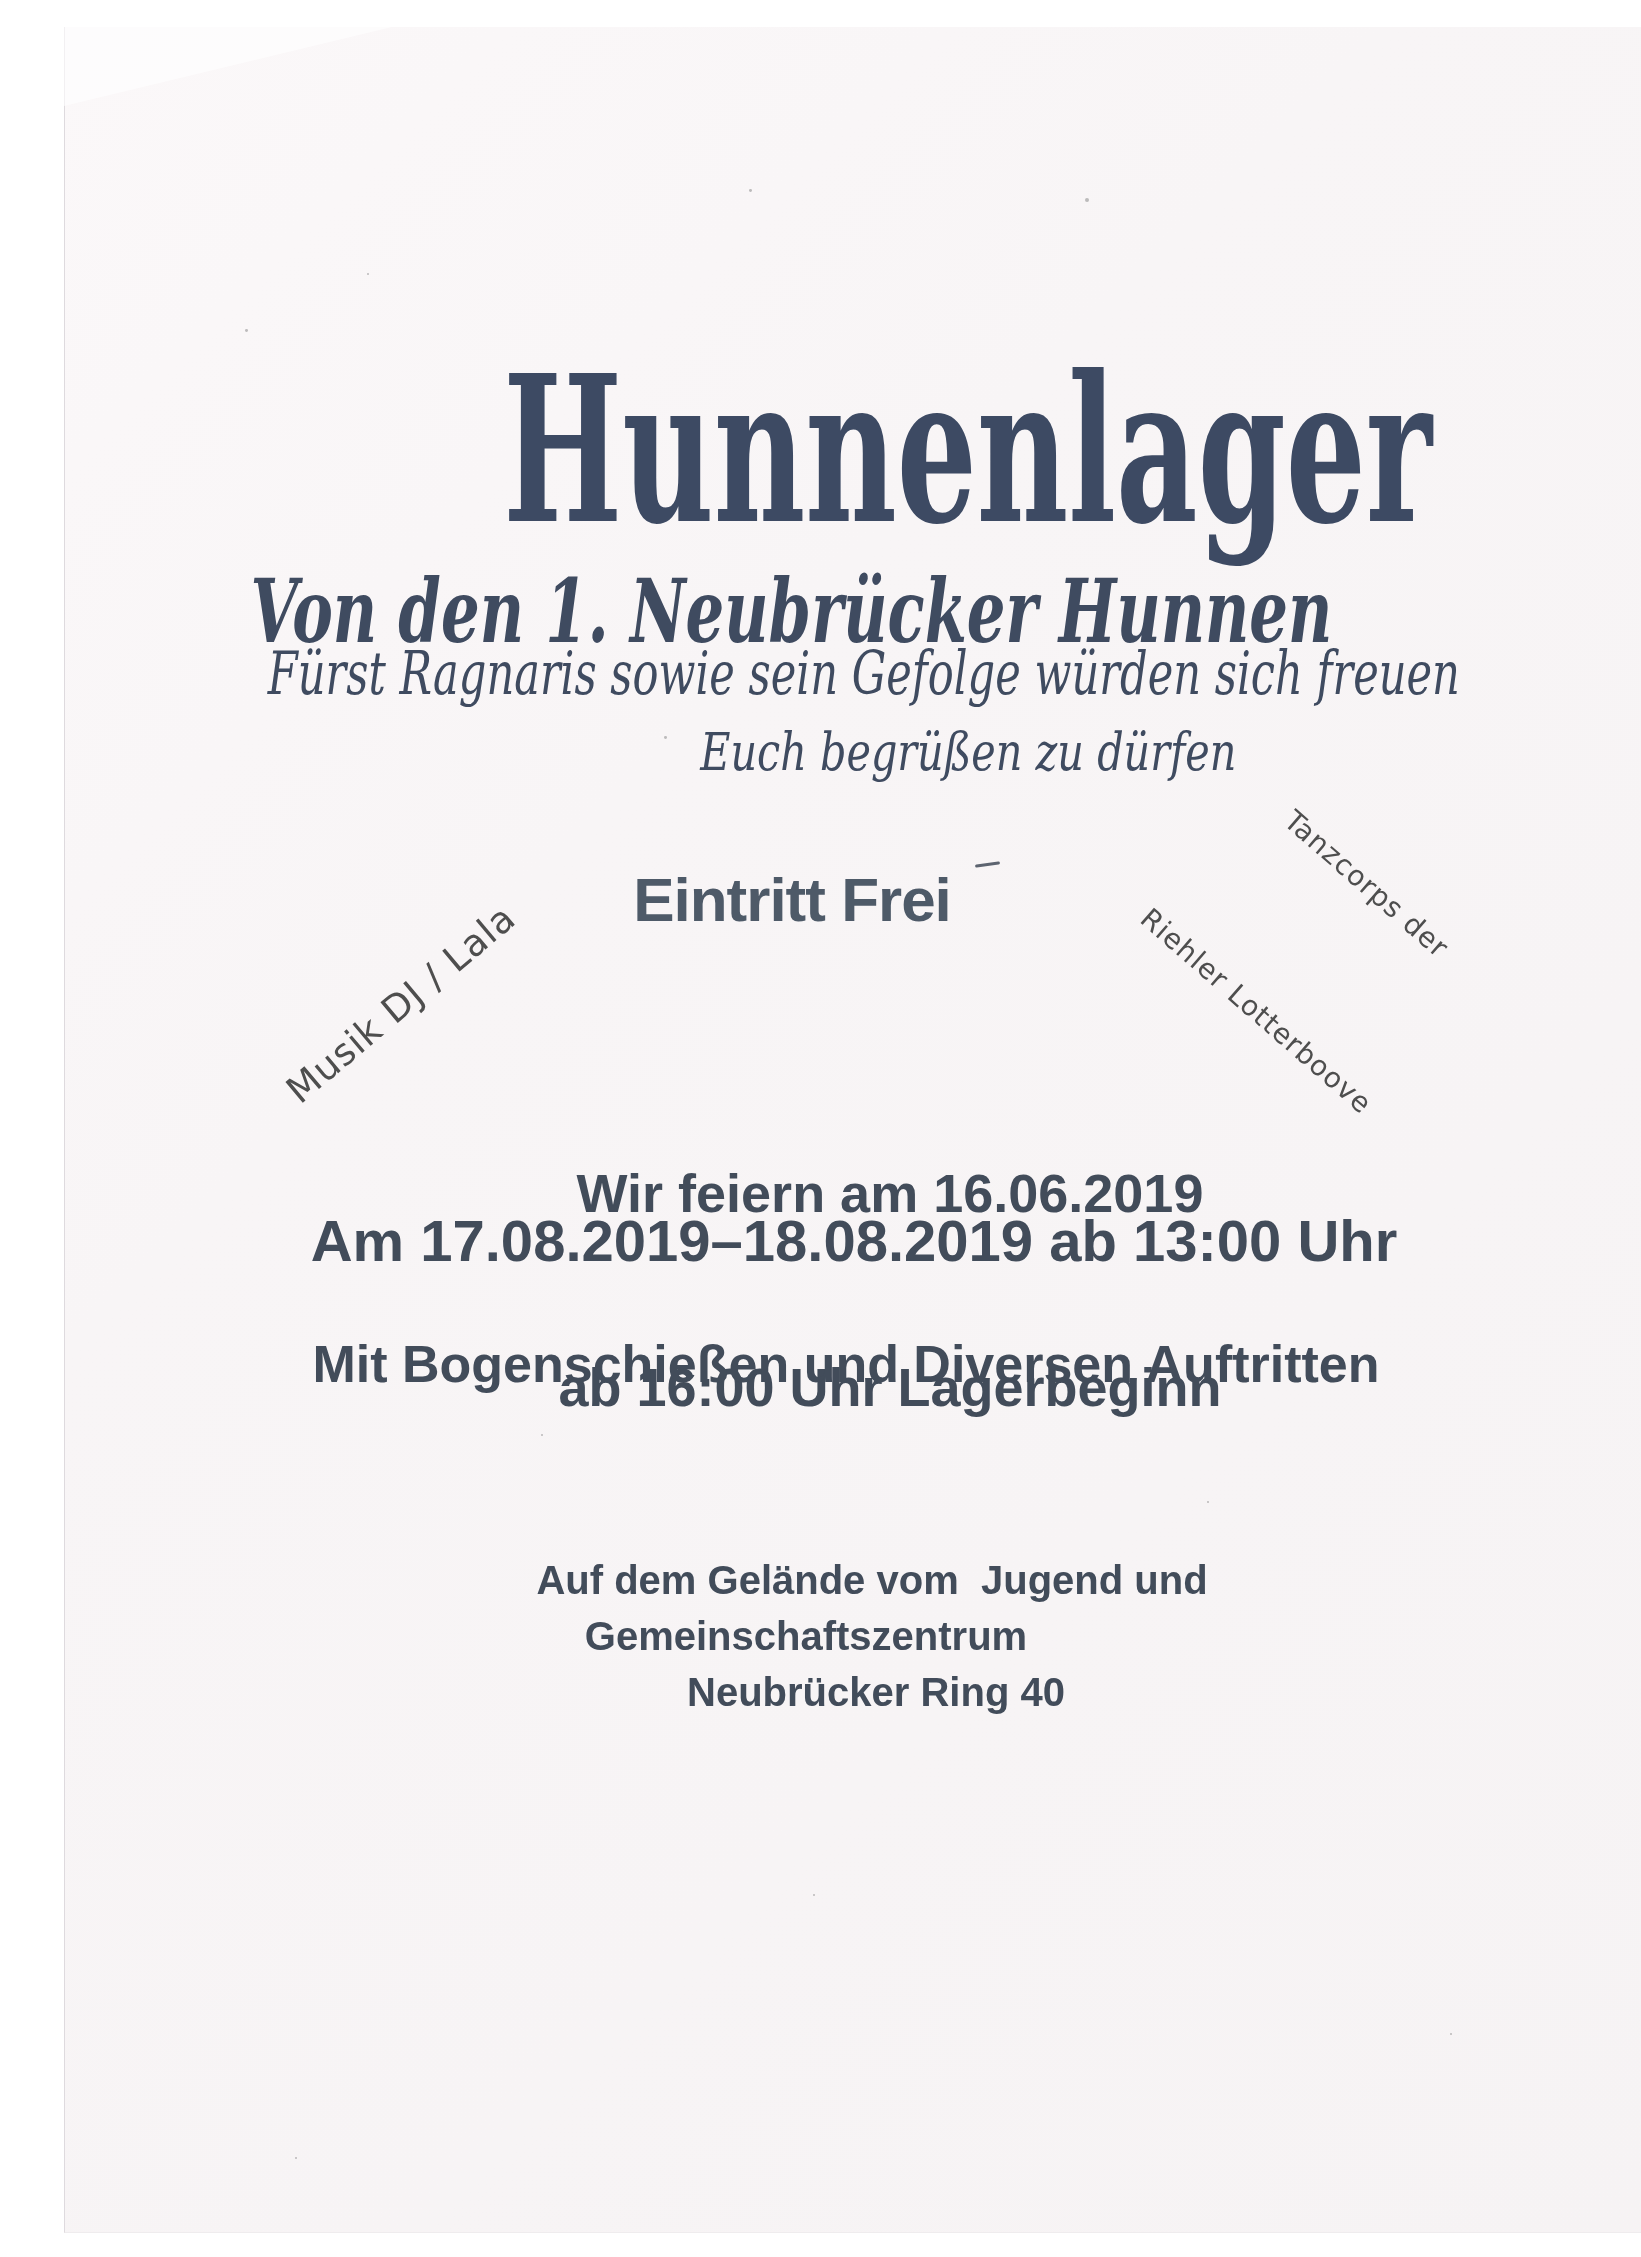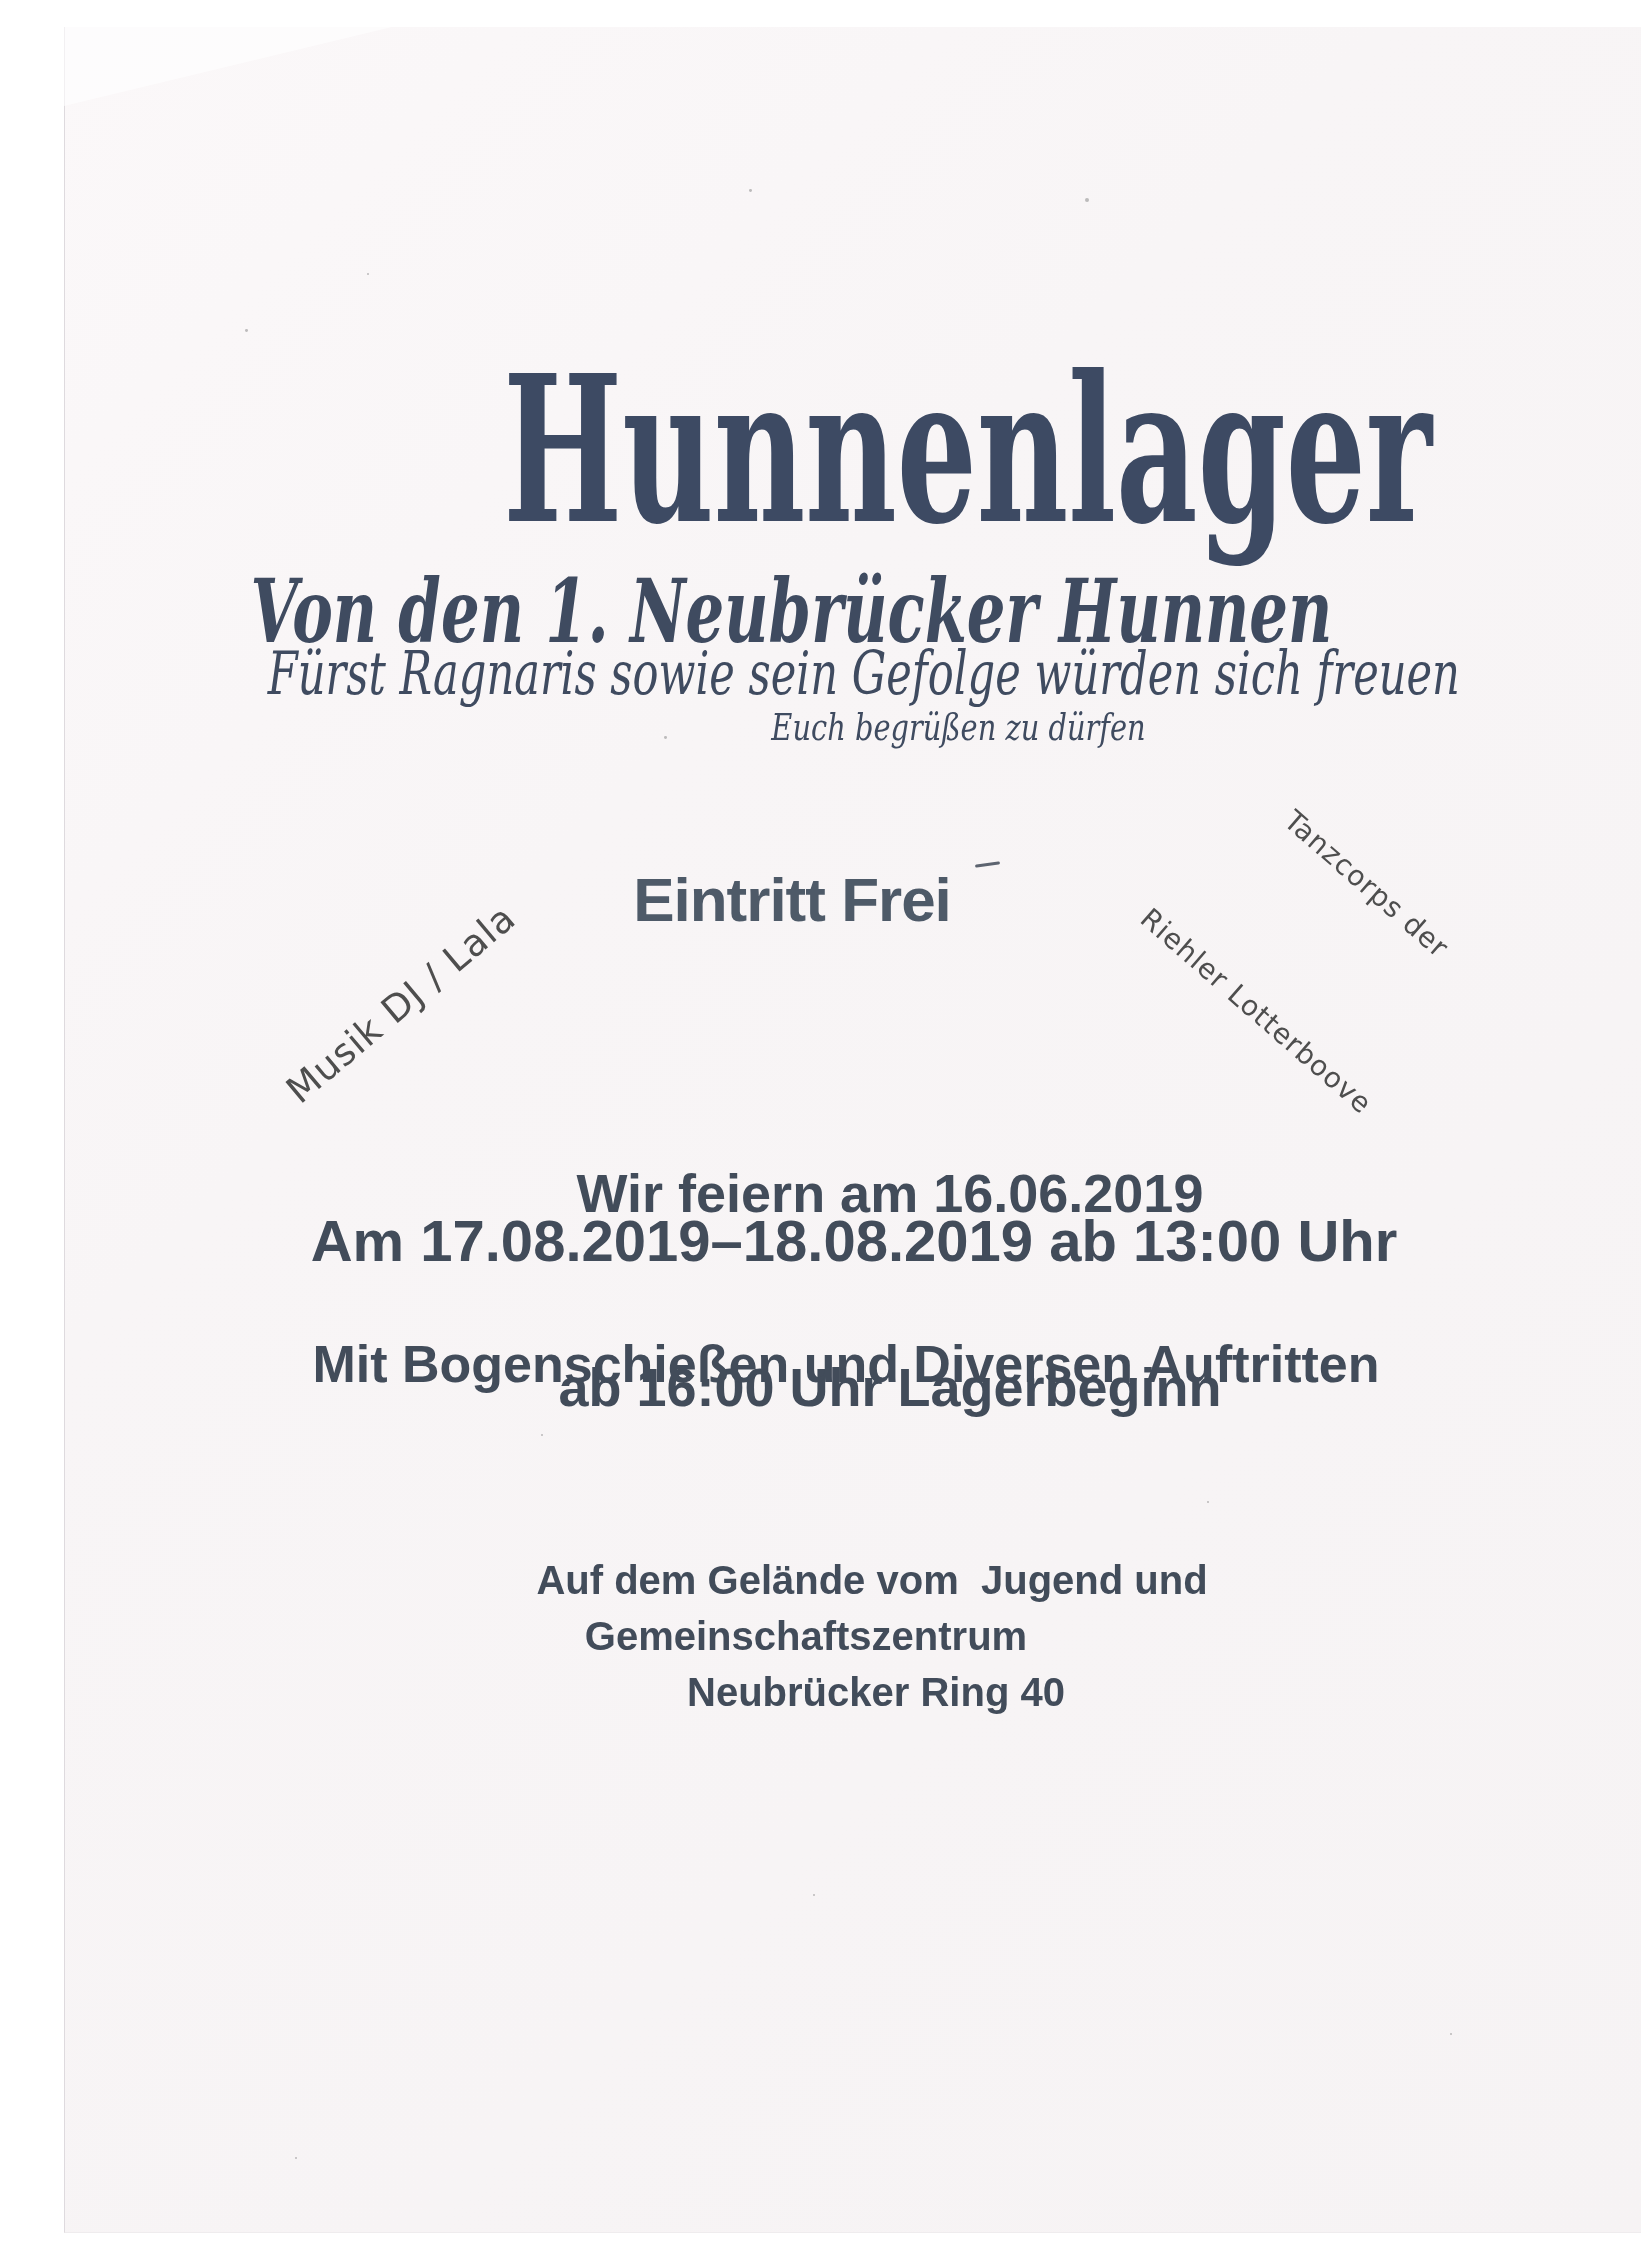--- a/index.html
+++ b/index.html
@@ -72,21 +72,21 @@
     font-style: italic;
     font-size: 60px;
     color: var(--ink-script, #3f4b60);
   }
   .t-greet1 .squeeze { transform: scaleX(0.72); }
 
   .t-greet2 {
     left: 935px; top: 672px;
     font-family: "DejaVu Serif", serif;
     font-style: italic;
-    font-size: 37px;
+    font-size: 53px;
     color: var(--ink-script, #3f4b60);
   }
   .t-greet2 .squeeze { transform: scaleX(0.78); }
 
   
   .t-adm {
     left: 792px; top: 869px;
     font-weight: bold;
     font-size: 62px;
     letter-spacing: -1px;

